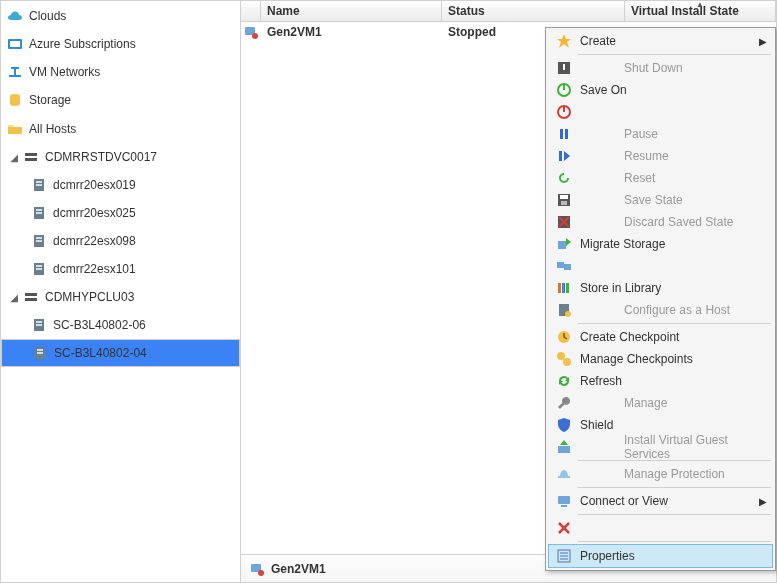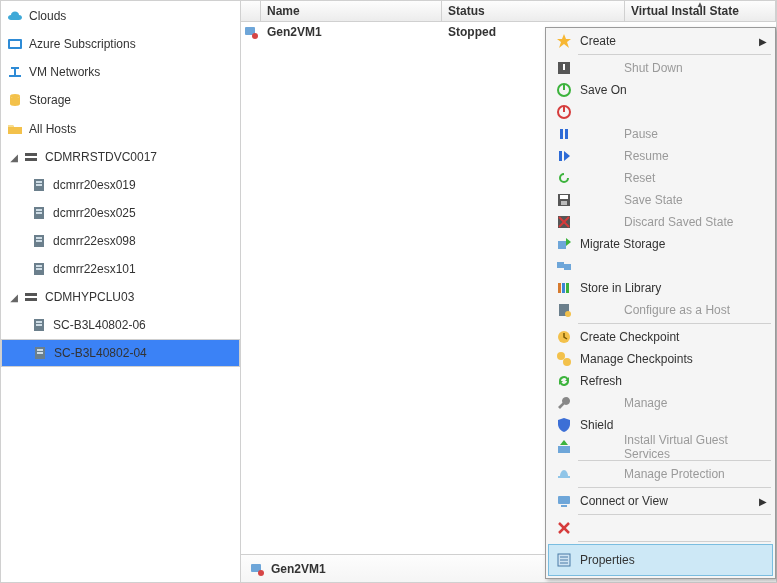--- a/index.html
+++ b/index.html
@@ -57,21 +57,21 @@
     display:flex;
     align-items:center;
     height:22px;
     padding:0 4px;
     position:relative;
   }
   .context-menu .mi .micon { width:24px; display:flex; justify-content:center; align-items:center; }
   .context-menu .mi .mlabel { flex:1; padding-left:4px; }
   .context-menu .mi .marrow { width:10px; font-size:10px; color:#333; }
   .context-menu .mi.disabled .mlabel { color:#9a9a9a;margin-left:44px; }
-  .context-menu .mi.highlight { background:#cde8f6; border:1px solid #7abde0; padding:0 3px; height:32px; }
+  .context-menu .mi.highlight { background:#cde8f6; border:1px solid #7abde0; padding:0 3px; height:24px; }
   .context-menu .sep { height:1px; margin:2px 2px 2px 30px; background:#d0d0d0; }
 
 </style>
 </head>
 <body>
 
 <div class="app">
 
   <div class="tree-panel">
 

